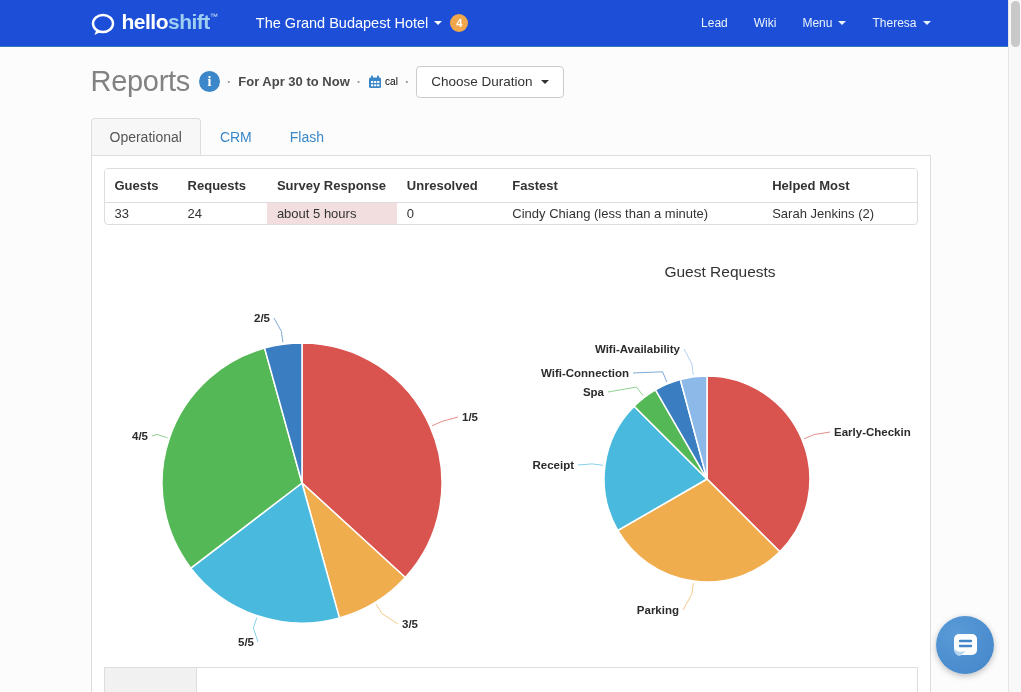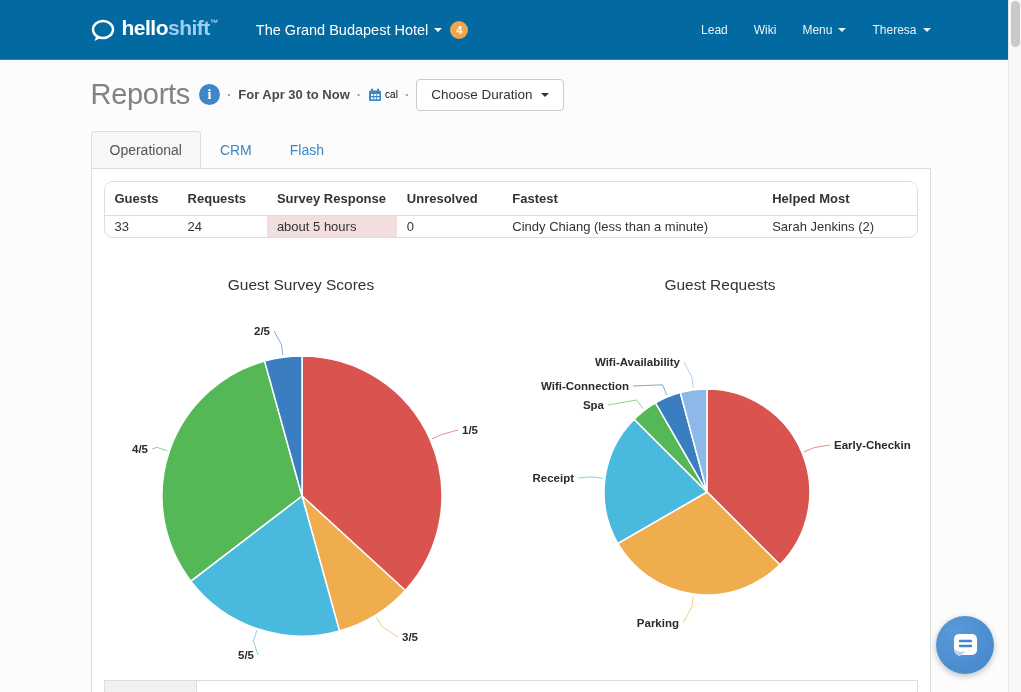--- a/index.html
+++ b/index.html
@@ -1,20 +1,20 @@
 <!DOCTYPE html>
 <html><head>
 <meta charset="utf-8">
 <style>
   * { box-sizing: border-box; margin: 0; padding: 0; }
   html,body { width:1021px; height:692px; overflow:hidden; }
   body { font-family:"Liberation Sans", sans-serif; background:#fcfcfc; position:relative; }
 
   
-  .navbar { height:60px; background:#0369a1; border-bottom:1px solid #3579b6; display:flex; align-items:center;justify-content:center; }
+  .navbar { height:47px; background:#1d4ed8; border-bottom:1px solid #3579b6; display:flex; align-items:center;justify-content:center; }
   .nav-inner { width:840px; margin:0 auto; display:flex; align-items:center; }
   .brand { display:flex; align-items:flex-start; cursor:pointer; }
   .brand svg { margin-right:5px; margin-top:3px; }
   .brand .hello { color:#ffffff; font-weight:bold; font-size:21px; letter-spacing:-0.5px; }
   .brand .shift { color:#9dcdf0; font-weight:bold; font-size:21px; letter-spacing:-0.5px; }
   .brand .tm { color:#cfe5f5; font-size:8px; margin-top:2px; }
   .hotel-menu { color:#ffffff; font-size:14.5px; margin-left:38px; display:flex; align-items:center; cursor:pointer; }
   .caret { display:inline-block; width:0; height:0; border-left:4px solid transparent; border-right:4px solid transparent; border-top:4px solid currentColor; margin-left:6px; }
   .badge { background:#f0a64a; color:#fff; font-size:11px; font-weight:bold; min-width:18px; height:18px; border-radius:9px; display:inline-flex; align-items:center; justify-content:center; margin-left:8px; padding:0 5px; }
   .nav-link { color:#e8f3fb; font-size:12px; margin-left:26px; cursor:pointer; display:flex; align-items:center; }
@@ -37,21 +37,21 @@
 
   
   .tabs { width:840px; margin:20px auto 0; display:flex; }
   .tab { padding:10px 18px; font-size:14px; cursor:pointer; border:1px solid transparent; border-radius:4px 4px 0 0; margin-bottom:-1px; }
   .tab.active { background:#f7f7f7; border-color:#ddd #ddd #f7f7f7; color:#555; }
   .tab.inactive { color:#3a87c8; }
 
   
   .panel { width:840px; margin:0 auto; background:#fff; border:1px solid #ddd; height:540px; position:relative; }
 
-  .table-wrap { margin:12px; border:1px solid #ddd; border-radius:9px; overflow:hidden; }
+  .table-wrap { margin:12px; border:1px solid #ddd; border-radius:4px; overflow:hidden; }
   table { width:100%; border-collapse:collapse; font-size:13px; color:#333; }
   th { text-align:left; font-weight:bold; padding:9px 10px; border-bottom:1px solid #ddd; background:#fff; }
   td { padding:3px 10px; }
   th:nth-child(1), td:nth-child(1) { width:9%; }
   th:nth-child(2), td:nth-child(2) { width:11%; }
   th:nth-child(3), td:nth-child(3) { width:16%; }
   th:nth-child(4), td:nth-child(4) { width:13%; }
   th:nth-child(5), td:nth-child(5) { width:32%; }
   th:nth-child(6), td:nth-child(6) { width:19%; }
   td.danger { background:#f2dede; }
@@ -164,21 +164,20 @@
           <td>0</td>
           <td>Cindy Chiang (less than a minute)</td>
           <td>Sarah Jenkins (2)</td>
         </tr>
       </tbody>
     </table>
   </div>
 
   <div class="charts-row">
     <div class="chart">
-      <div class="chart-title">Guest Survey Scores</div>
     <svg width="419" height="420">
           <path d="M210,246 L210.0,106.0 A140,140 0 0 1 313.3,340.5 Z" fill="#d9534f" stroke="#ffffff" stroke-width="1.5"></path>
           <path d="M340.0,188.8 L350.0,184.4 L366,180" fill="none" stroke="#d9534f" stroke-opacity="0.65" stroke-width="1"></path>
           <text x="370" y="184" text-anchor="start" class="pie-label">1/5</text>
           <path d="M210,246 L313.3,340.5 A140,140 0 0 1 247.4,380.9 Z" fill="#f0ad4e" stroke="#ffffff" stroke-width="1.5"></path>
           <path d="M284.2,367.1 L289.9,376.5 L306,387" fill="none" stroke="#f0ad4e" stroke-opacity="0.65" stroke-width="1"></path>
           <text x="310" y="391" text-anchor="start" class="pie-label">3/5</text>
           <path d="M210,246 L247.4,380.9 A140,140 0 0 1 98.8,331.1 Z" fill="#49b9de" stroke="#ffffff" stroke-width="1.5"></path>
           <path d="M164.8,380.6 L161.4,391.1 L166,405" fill="none" stroke="#49b9de" stroke-opacity="0.65" stroke-width="1"></path>
           <text x="162" y="409" text-anchor="end" class="pie-label">5/5</text>

